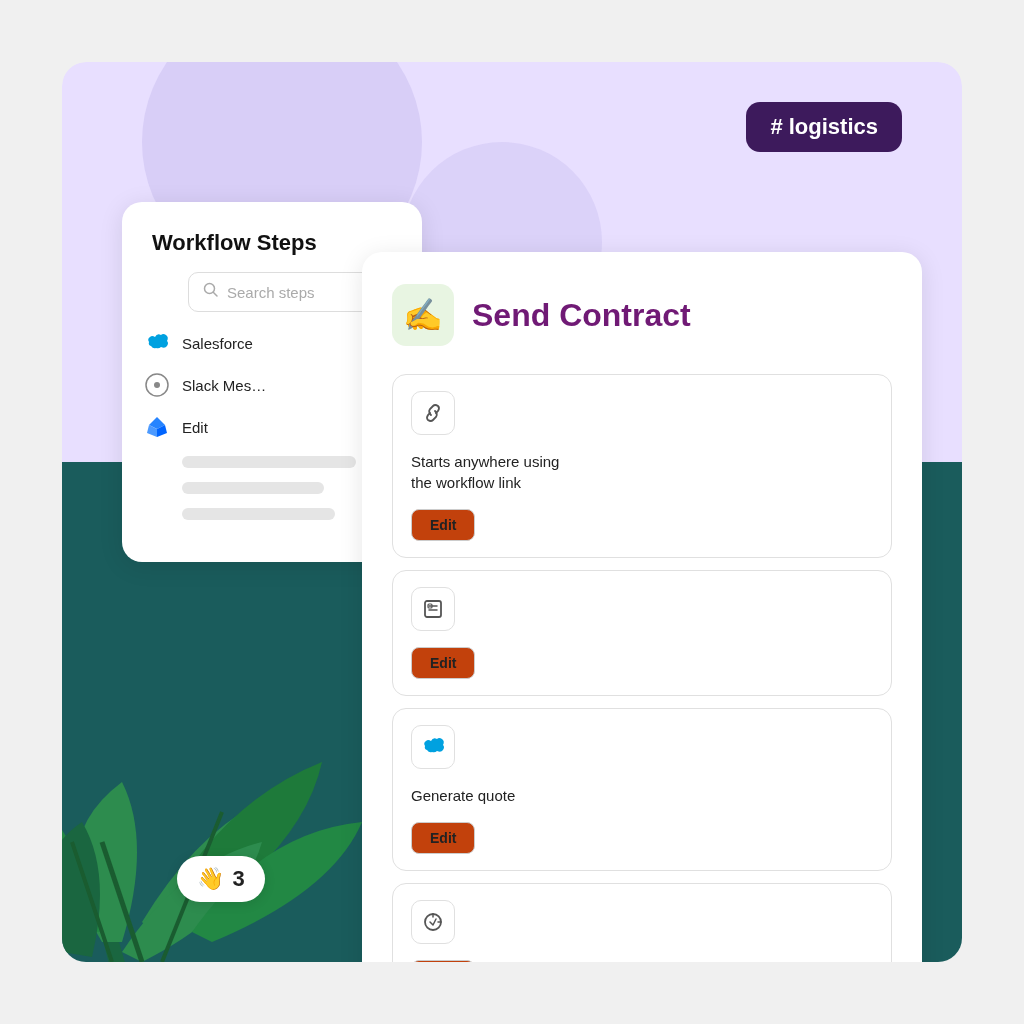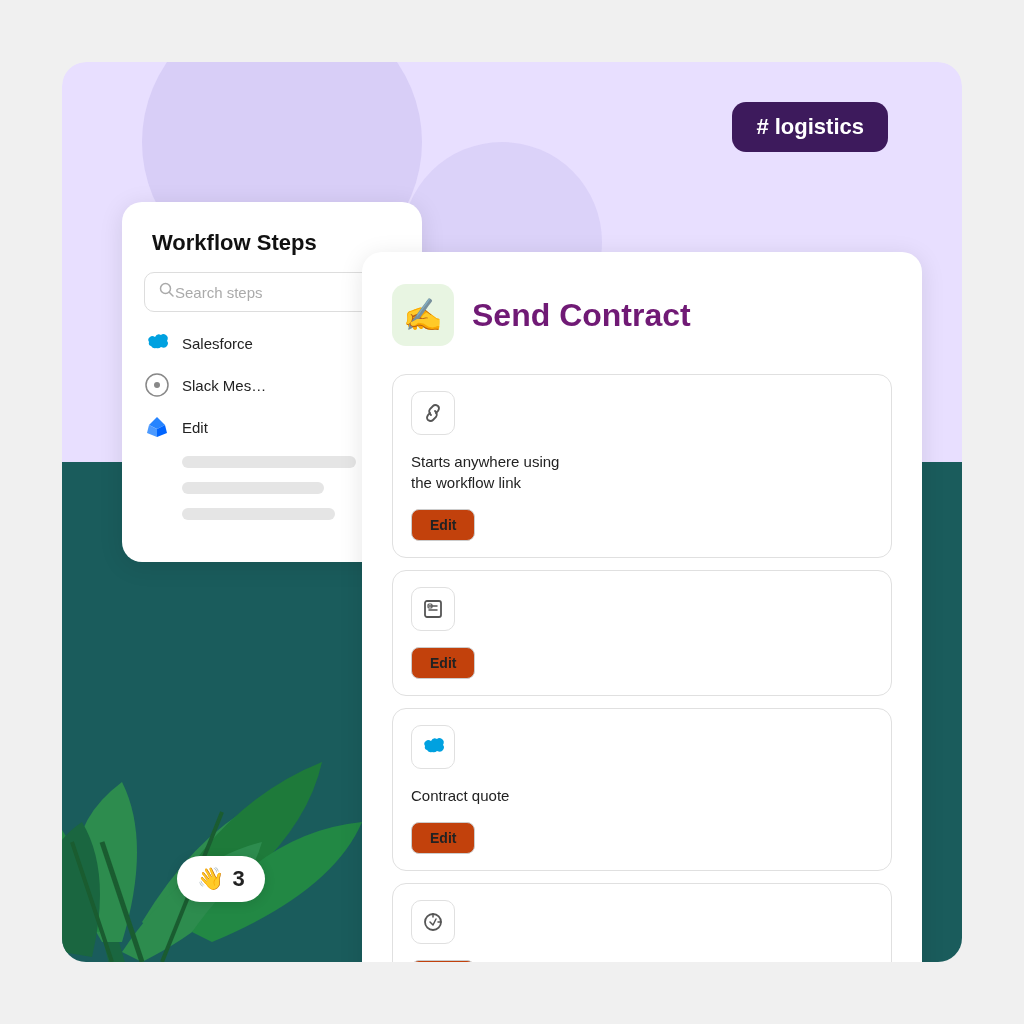--- a/index.html
+++ b/index.html
@@ -43,21 +43,21 @@
     .circle-2 {
       position: absolute;
       top: 80px; left: 340px;
       width: 200px; height: 200px;
       background: rgba(200,190,240,0.4);
       border-radius: 50%;
     }
     
     .hashtag-badge {
       position: absolute;
-      top: 40px; right: 74px;
+      top: 40px; right: 60px;
       background: #3d1a5c;
       color: white;
       font-size: 22px;
       font-weight: 700;
       padding: 12px 24px;
       border-radius: 14px;
     }
     
     .plants-left {
       position: absolute;
@@ -100,24 +100,26 @@
     .workflow-title {
       font-size: 22px;
       font-weight: 800;
       color: #111;
       margin-bottom: 16px;
       margin-left: 8px;
     }
     .search-box {
       display: flex;
       align-items: center;
+      gap: 8px;
       border: 1.5px solid #ddd;
       border-radius: 10px;
       padding: 9px 14px;
       margin-bottom: 18px;
+      margin-left: 44px;
     }
     .search-icon-svg {
       color: #aaa;
       font-size: 16px;
       flex-shrink: 0;
     }
     .search-input-label {
       color: #aaa;
       font-size: 15px;
     }
@@ -331,21 +333,21 @@
       </div>
       <button class="edit-btn">Edit</button>
     </div>
 
     <div class="workflow-step-item">
       <div class="ws-icon-box">
         <svg width="28" height="22" viewBox="0 0 28 22" xmlns="http://www.w3.org/2000/svg">
           <path d="M12,5 Q14,1 18,3 Q20,1 23,3 Q26,5 24,9 Q26,11 24,14 Q22,17 18,15 Q16,17 13,16 Q10,17 8,14 Q5,13 6,10 Q4,7 7,5 Q9,3 12,5 Z" fill="#00a1e0"></path>
         </svg>
       </div>
-      <span class="ws-label">Contract quote</span>
+      <span class="ws-label">Generate quote</span>
       <button class="edit-btn">Edit</button>
     </div>
 
     <div class="workflow-step-item">
       <div class="ws-icon-box">
         <svg width="22" height="22" viewBox="0 0 22 22" fill="none" xmlns="http://www.w3.org/2000/svg">
           <circle cx="11" cy="11" r="8" stroke="#555" stroke-width="1.8" fill="none"></circle>
           <path d="M8,11 L11,14 L14,8" stroke="#555" stroke-width="1.5" stroke-linecap="round" stroke-linejoin="round"></path>
           <path d="M11,3 L11,6" stroke="#555" stroke-width="1.5" stroke-linecap="round"></path>
           <path d="M19,11 L16,11" stroke="#555" stroke-width="1.5" stroke-linecap="round"></path>

